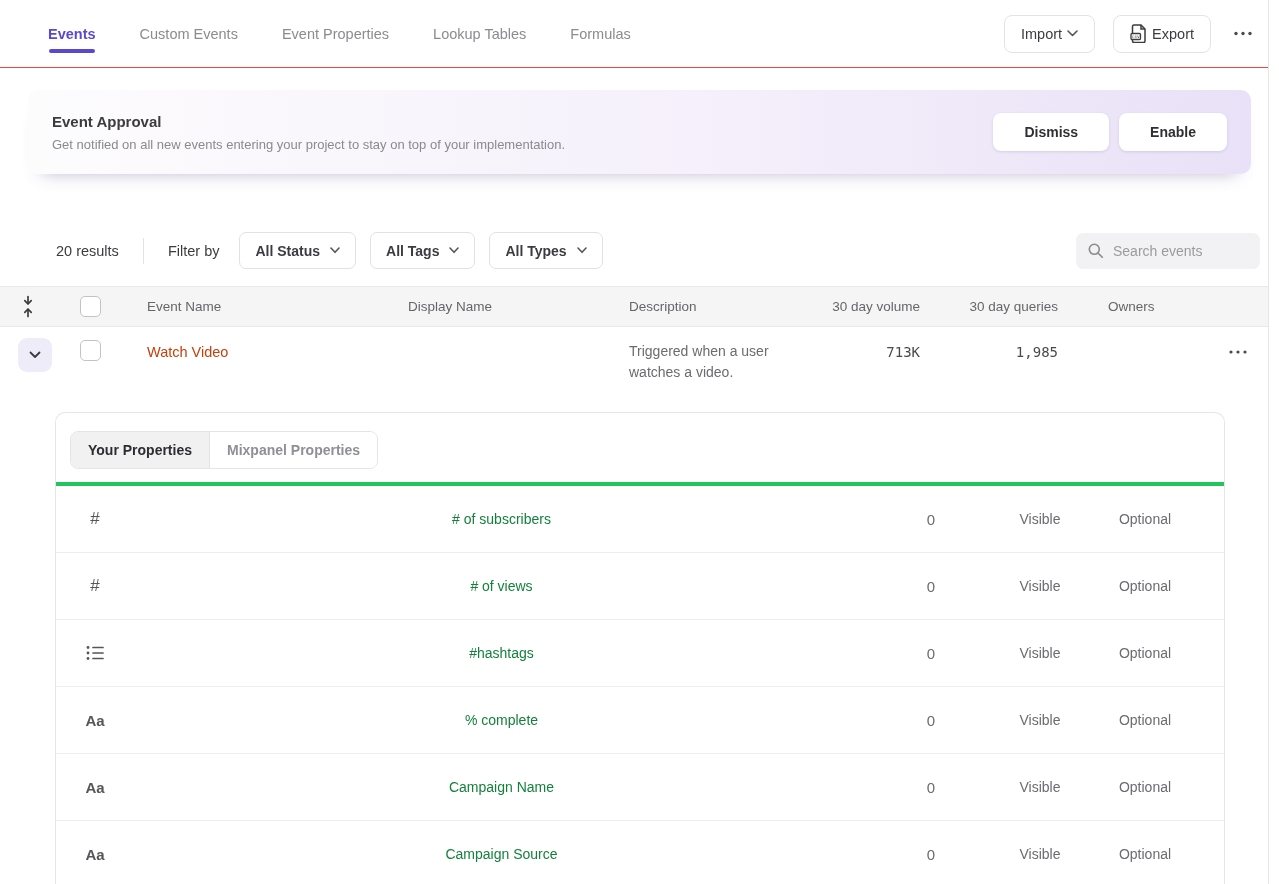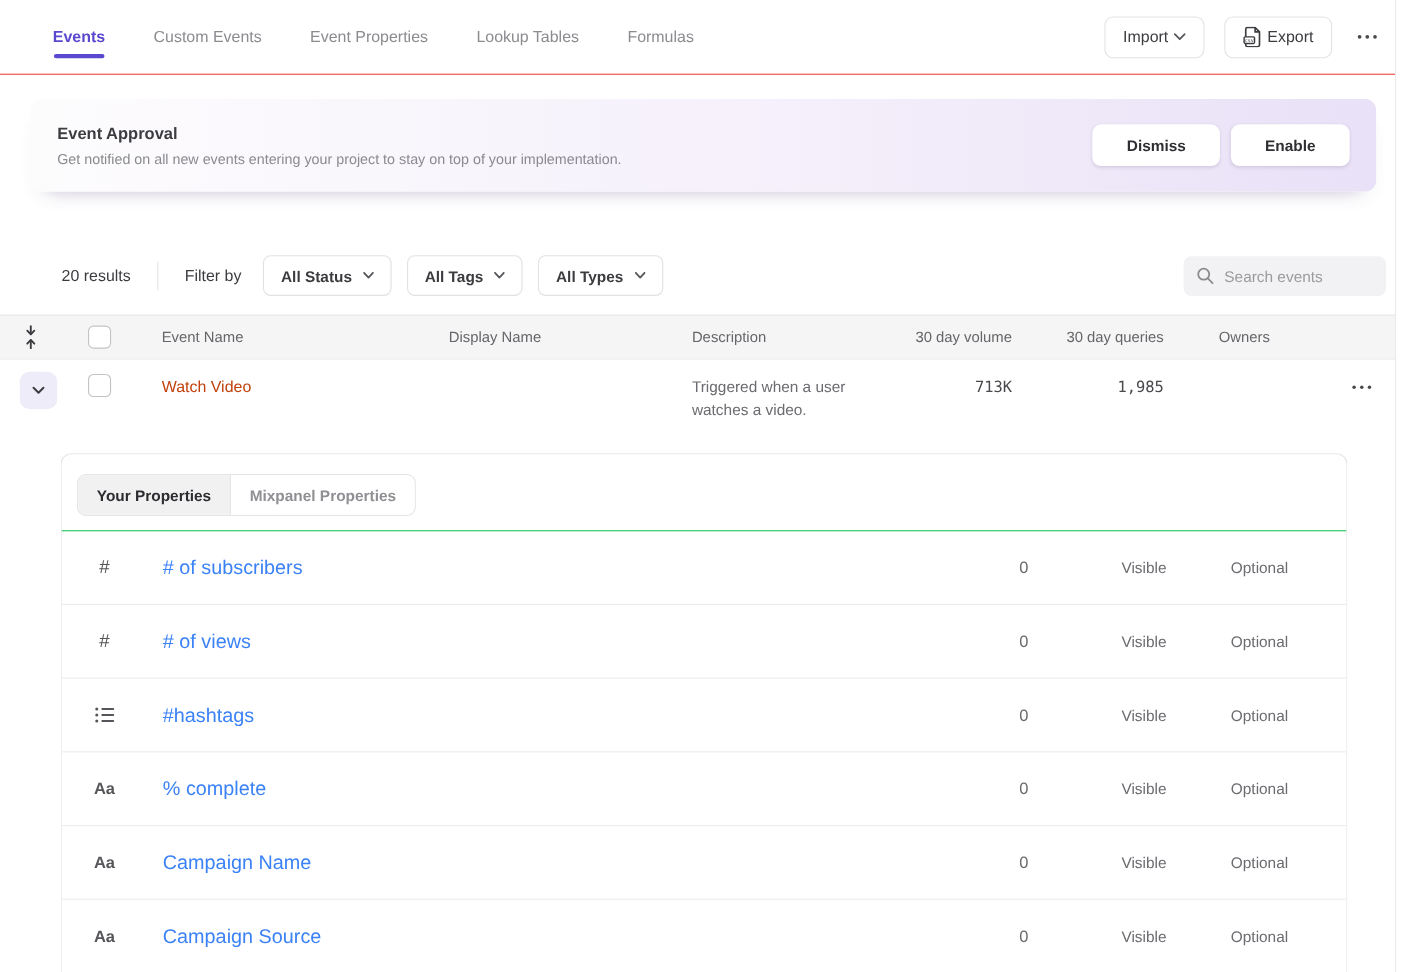--- a/index.html
+++ b/index.html
@@ -67,35 +67,35 @@
   .event-name { font-size:14.5px; color:#c2410c; margin-top:17px; display:inline-block;
     text-decoration:none; cursor:pointer; }
   .desc { font-size:14px; color:#6b6b70; line-height:21px; margin-top:14px; max-width:168px; }
   .num { font-family:"DejaVu Sans Mono", monospace; font-size:14px; color:#4a4a4e;
     text-align:right; margin-top:17px; }
   .row-actions { display:flex; justify-content:center; margin-top:19px; }
 
   
   .panel { margin:0 54px 0 55px; border:1px solid #e6e6e8; border-bottom:none;
     border-radius:10px 10px 0 0; background:#fff; }
-  .panel-tabs-wrap { padding:18px 0 13px 14px; border-bottom:1px solid #22c55e; }
+  .panel-tabs-wrap { padding:18px 0 13px 14px; border-bottom:4px solid #22c55e; }
   .segmented { display:inline-flex; border:1px solid #e5e5e7; border-radius:8px;
     overflow:hidden; }
   .seg-tab { padding:10px 17px; font-size:14px; font-weight:600; background:#fff;
     color:#8f8f94; border:none; cursor:pointer; font-family:inherit; }
   .seg-tab.active { background:#f1f1f2; color:#2d2d31; border-right:1px solid #e5e5e7; }
 
   .prop-row { height:67px; display:grid;
     grid-template-columns:92px 1fr 135px 100px 110px 24px;
     align-items:center; border-bottom:1px solid #ededef; }
   .prop-icon { margin-left:27px; width:24px; display:flex; justify-content:center;
     color:#55555a; }
   .glyph-num { font-size:17px; font-weight:500; }
   .glyph-text { font-size:15px; font-weight:600; }
-  .prop-name { font-size:18px; color:#3b82f6; text-decoration:none; cursor:pointer; }
+  .prop-name { font-size:14px; color:#15803d; text-decoration:none; cursor:pointer;text-align:center; }
   .prop-volume { text-align:right; padding-right:55px; font-size:15px; color:#6b6b70; }
   .prop-flag { text-align:center; font-size:14px; color:#6b6b70; }
 
   
   .scroll-strip { position:fixed; top:0; right:0; width:11px; height:100%;
     background:#fff; border-left:1px solid #e5e5e7; }
 
   svg { display:block; }
 </style>
 </head>

